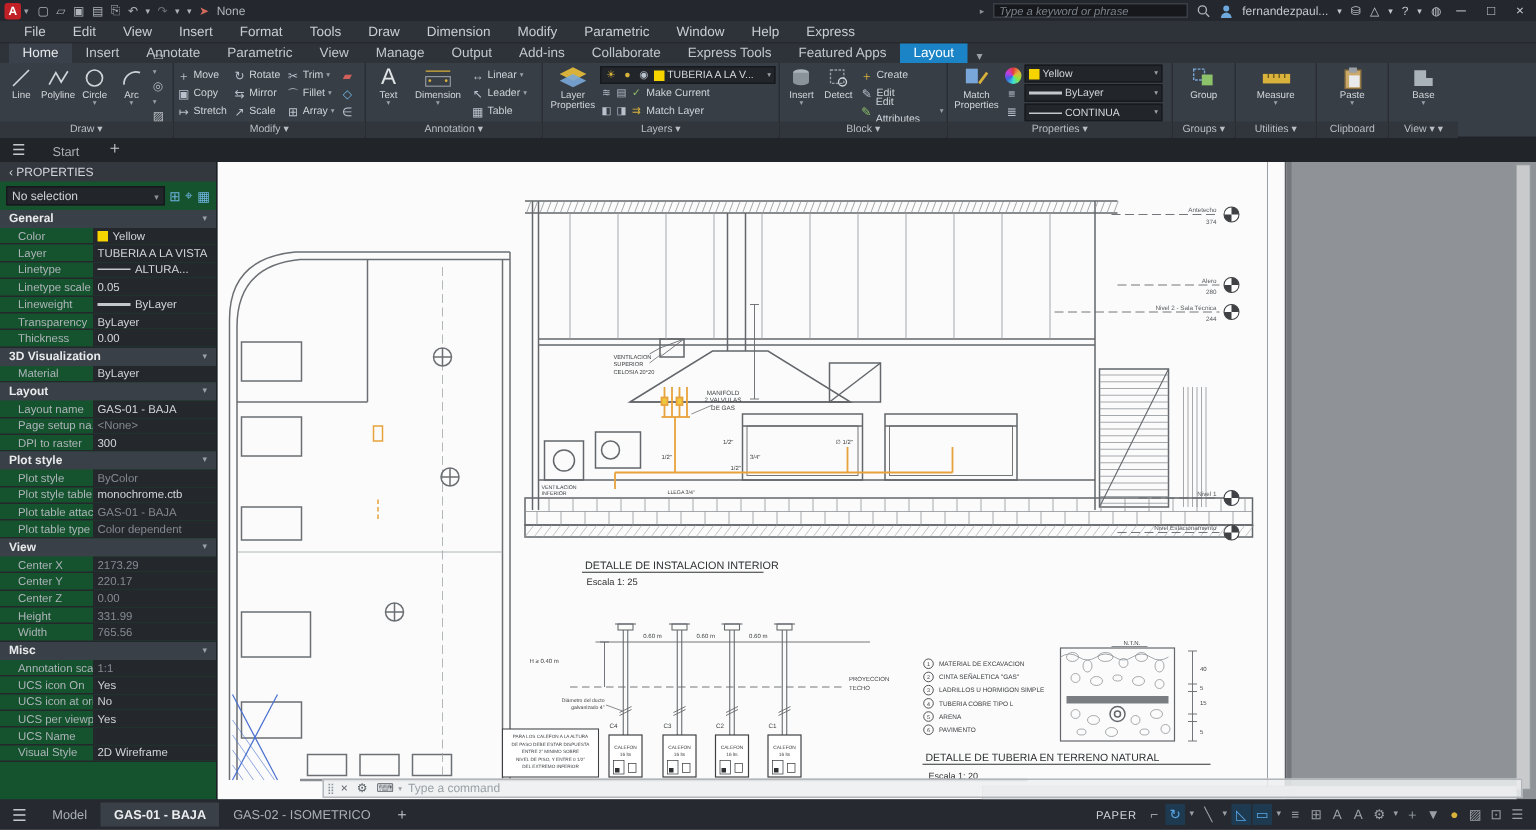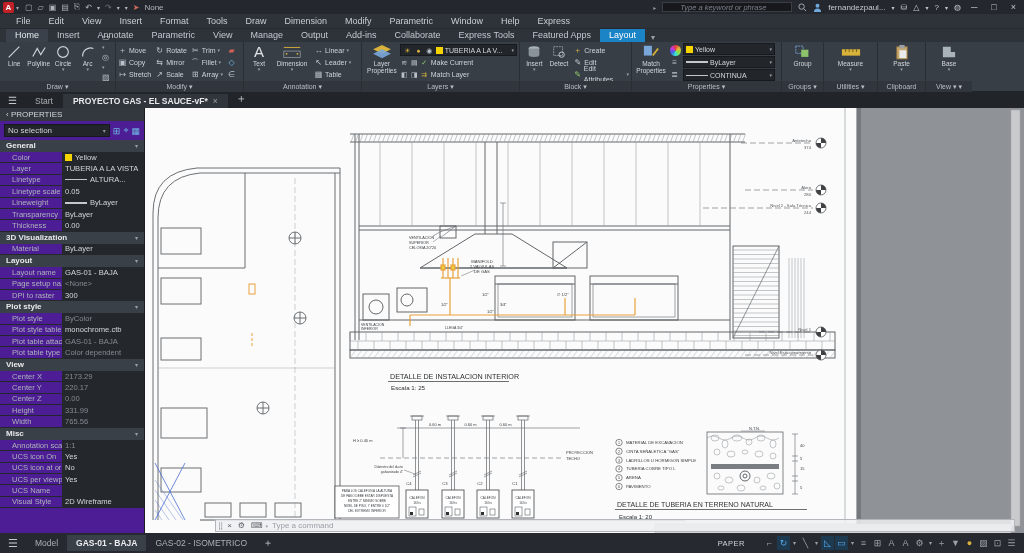--- a/index.html
+++ b/index.html
@@ -10,21 +10,21 @@
   
   .titlebar { position:absolute; left:0; top:0; width:1024px; height:14px;
     background:#24282e; display:flex; align-items:center; font-size:8.5px; color:#c3c8cd; }
   .acad-logo { width:11px; height:11px; margin-left:3px; background:#c02026; border-radius:2px;
     color:#fff; font-weight:bold; font-size:8px; text-align:center; line-height:11px; }
   .qat { display:flex; align-items:center; gap:5px; margin-left:6px; color:#aeb4ba; font-size:8px;}
   .qat span { cursor:default; }
   .tb-center { position:absolute; left:0; right:0; text-align:center; font-size:8.5px; color:#cfd4d9; pointer-events:none;}
   .tb-right { margin-left:auto; display:flex; align-items:center; gap:6px; padding-right:4px; font-size:8px; }
   .searchbox { display:flex; align-items:center; gap:3px; background:#16181c; border:1px solid #3a3f46;
-    width:130px; height:10px; padding:0 17px; color:#7c828a; font-size:7.5px; font-style:italic;}
+    width:130px; height:10px; padding:0 3px; color:#7c828a; font-size:7.5px; font-style:italic;}
   .winbtn { color:#c3c8cd; font-size:9px; padding:0 4px; }
 
   
   .menubar { position:absolute; left:0; top:14px; width:1024px; height:14px; background:#2e333a;
     display:flex; align-items:center; gap:2px; padding-left:8px; font-size:9px; color:#c9ced3; }
   .menu-item { padding:0 8px; }
   .rtabs { position:absolute; left:0; top:28px; width:1024px; height:14px; background:#2e333a;
     border-top:1px solid #262a2f; display:flex; align-items:flex-end; padding-left:6px; font-size:9px; color:#c2c8ce; }
   .rtab { padding:1px 9px 1px 9px; height:13px; }
   .rtab.home { background:#3a414a; color:#e6e9ec; }
@@ -63,21 +63,21 @@
   
   .doctabs { position:absolute; left:0; top:92px; width:1024px; height:16px; background:#21252a;
     display:flex; align-items:flex-end; font-size:8.5px; color:#aab0b6; }
   .dt-menu { padding:0 8px 2px 8px; font-size:10px; color:#c3c8cd;}
   .dtab { padding:2px 10px; }
   .dtab.active { background:#31363d; color:#e8eaec; font-weight:bold; }
   .dtab .x { color:#9aa0a6; font-weight:normal; margin-left:5px;}
   .dt-plus { padding:0 8px 2px 8px; font-size:11px; color:#c3c8cd;}
 
   
-  .palette { position:absolute; left:0; top:108px; width:145px; height:425px; background:#4c1d95;
+  .palette { position:absolute; left:0; top:108px; width:145px; height:425px; background:#14532d;
     border-right:1px solid #1b1e22; font-size:8px; color:#c3c8cd; overflow:hidden; }
   .pal-head { height:13px; background:#33383f; color:#d3d7db; font-size:8px; line-height:13px; padding-left:6px; }
   .pal-sel { display:flex; align-items:center; gap:3px; padding:3px 4px; }
   .pal-sel .selfield { flex:1; display:flex; background:#22262b; border:1px solid #15181c; height:13px;
     align-items:center; font-size:8px; color:#cfd4d9; padding:0 3px; }
   .pal-sel .selfield .c { margin-left:auto; color:#8a9096; font-size:6px;}
   .pal-ico { color:#6fb3e0; font-size:9px; }
   .sec-head { height:12px; background:#3a4047; color:#e8eaec; font-weight:bold; font-size:8px;
     line-height:12px; padding:0 6px; display:flex; }
   .sec-head .c { margin-left:auto; color:#9aa0a6; font-weight:normal; font-size:6px;}
@@ -100,21 +100,21 @@
   .cmdbar .cbtn { padding:0 3px; color:#5a6066; }
   .cmd-ghost { color:#9aa0a5; margin-left:4px; }
 
   
   .statusbar { position:absolute; left:0; top:533px; width:1024px; height:20px; background:#262a30;
     display:flex; align-items:center; font-size:8.5px; color:#aab0b6; z-index:6;}
   .sb-menu { padding:0 8px; font-size:11px; color:#c3c8cd;}
   .ltab { padding:3px 9px; }
   .ltab.active { background:#3a4048; color:#ecedef; font-weight:bold; }
   .sb-plus { padding:0 7px; font-size:10px; color:#c3c8cd; }
-  .sb-right { margin-left:auto; display:flex; align-items:center; gap:14px; padding-right:6px; }
+  .sb-right { margin-left:auto; display:flex; align-items:center; gap:1px; padding-right:6px; }
   .paperlbl { font-size:7.5px; color:#cfd4d9; margin-right:4px; letter-spacing:0.5px;}
   .sicon { width:13px; height:14px; text-align:center; line-height:14px; font-size:9px; color:#9aa0a6; }
   .sicon.on { color:#5aa7e8; background:#1d3a50; }
   .sicon.gold { color:#d8b23a; }
   .sicon.dd { width:7px; font-size:6px; }
 </style>
 </head>
 <body>
 
 <div id="app">
@@ -529,21 +529,20 @@
             <div class="caret">▾</div>
         </div>
       </div>
       <div class="plabel"><span>View</span> ▾ ▾</div>
     </div>
   </div>
 
   <div class="doctabs">
     <span class="dt-menu">☰</span>
     <span class="dtab">Start</span>
-    <span class="dtab active"><span>PROYECTO GAS - EL SAUCE-vF*</span><span class="x">×</span></span>
     <span class="dt-plus">＋</span>
   </div>
 
   <div class="palette">
     <div class="pal-head">‹ <span>PROPERTIES</span></div>
     <div class="pal-sel">
       <div class="selfield">
           <span>No selection</span>
           <span class="c">▾</span>
         </div>

